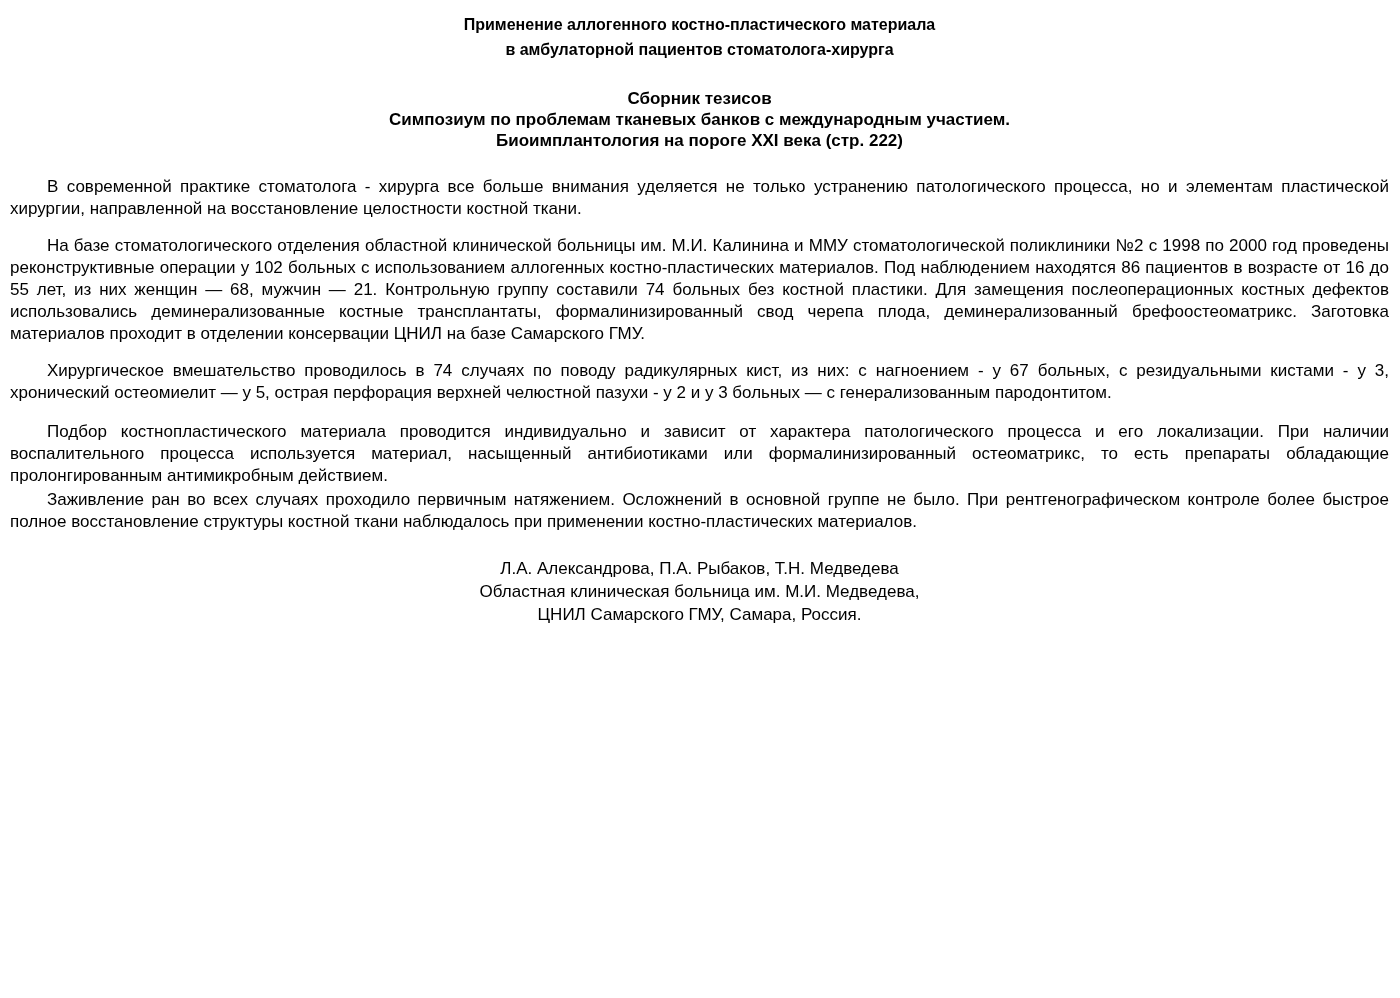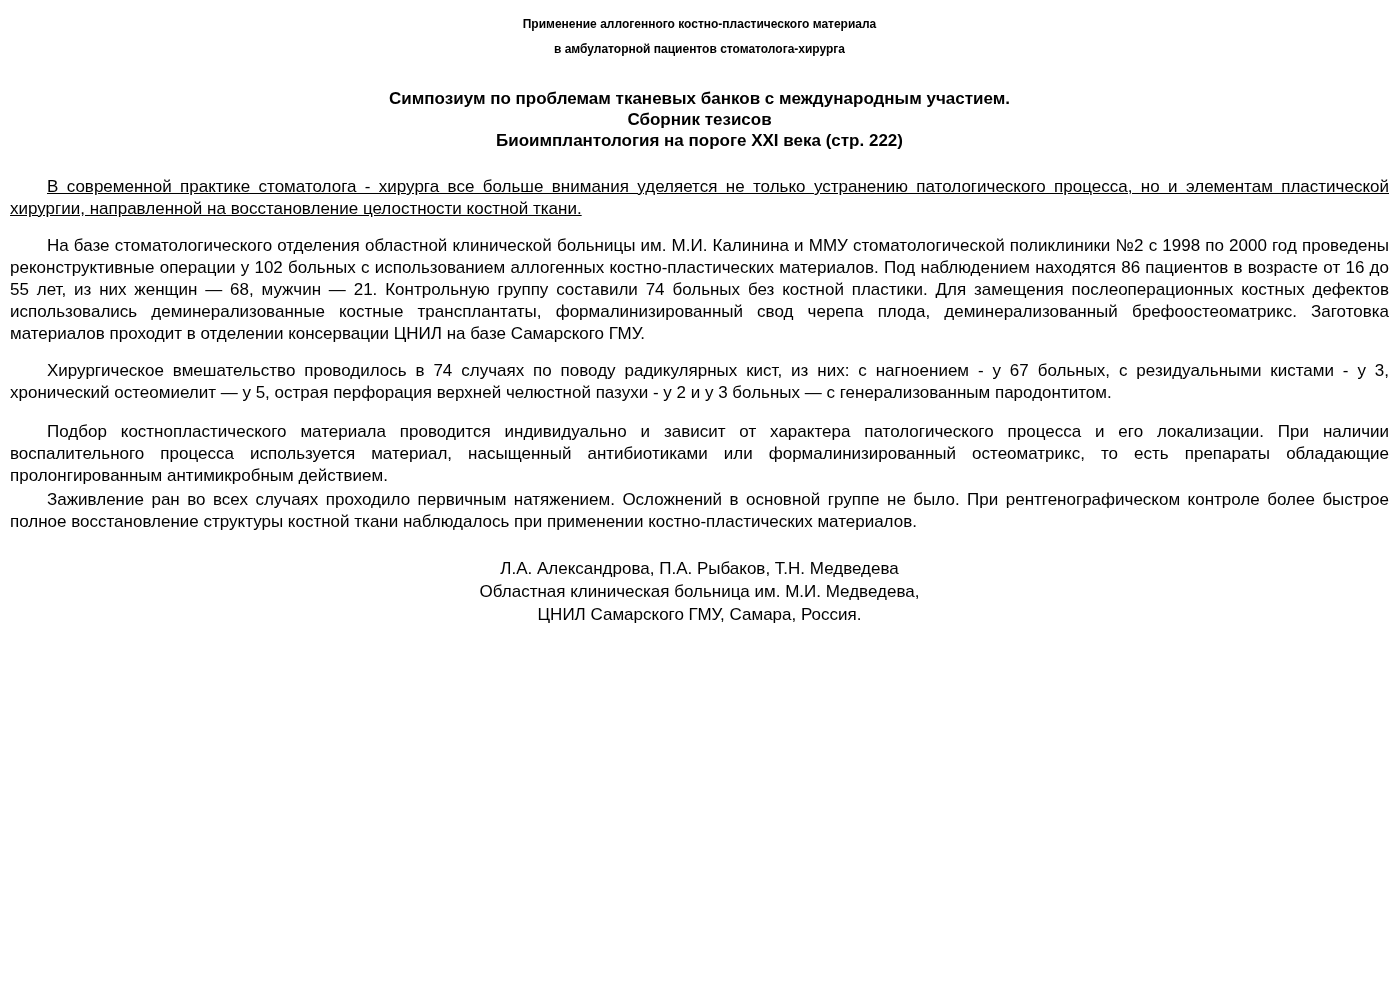--- a/index.html
+++ b/index.html
@@ -15,40 +15,39 @@
   }
   .page {
     width: 1400px;
     height: 998px;
     padding: 12px 11px 0 10px;
   }
   .line { display: block; }
   .title {
     text-align: center;
     font-weight: bold;
-    font-size: 12px;
+    font-size: 16px;
     line-height: 25px;
   }
   .subtitle {
     margin-top: 26px;
     text-align: center;
     font-weight: bold;
     font-size: 17px;
     line-height: 21px;
   }
   .para {
     margin-top: 15px;
     text-align: justify;
     text-indent: 37px;
     font-size: 17px;
     line-height: 22px;
   }
   .para.first {
     margin-top: 25px;
-    text-decoration: underline;
   }
   .para.p4 { margin-top: 17px; }
   .para.p5 { margin-top: 2px; }
   .authors {
     margin-top: 24px;
     text-align: center;
     font-size: 17px;
     line-height: 23px;
   }
 </style>
@@ -56,22 +55,22 @@
 <body>
 
 <div class="page">
 
   <div class="title">
     <span class="line">Применение аллогенного костно-пластического материала</span>
     <span class="line">в амбулаторной пациентов стоматолога-хирурга</span>
   </div>
 
   <div class="subtitle">
+    <span class="line">Сборник тезисов</span>
     <span class="line">Симпозиум по проблемам тканевых банков с международным участием.</span>
-    <span class="line">Сборник тезисов</span>
     <span class="line">Биоимплантология на пороге XXI века (стр. 222)</span>
   </div>
 
   <p class="para first">В современной практике стоматолога - хирурга все больше внимания уделяется не только устранению патологического процесса, но и элементам пластической хирургии, направленной на восстановление целостности костной ткани.</p>
   <p class="para">На базе стоматологического отделения областной клинической больницы им. М.И. Калинина и ММУ стоматологической поликлиники №2 с 1998 по 2000 год проведены реконструктивные операции у 102 больных с использованием аллогенных костно-пластических материалов. Под наблюдением находятся 86 пациентов в возрасте от 16 до 55 лет, из них женщин — 68, мужчин — 21. Контрольную группу составили 74 больных без костной пластики. Для замещения послеоперационных костных дефектов использовались деминерализованные костные трансплантаты, формалинизированный свод черепа плода, деминерализованный брефоостеоматрикс. Заготовка материалов проходит в отделении консервации ЦНИЛ на базе Самарского ГМУ.</p>
   <p class="para">Хирургическое вмешательство проводилось в 74 случаях по поводу радикулярных кист, из них: с нагноением - у 67 больных, с резидуальными кистами - у 3, хронический остеомиелит — у 5, острая перфорация верхней челюстной пазухи - у 2 и у 3 больных — с генерализованным пародонтитом.</p>
   <p class="para p4">Подбор костнопластического материала проводится индивидуально и зависит от характера патологического процесса и его локализации. При наличии воспалительного процесса используется материал, насыщенный антибиотиками или формалинизированный остеоматрикс, то есть препараты обладающие пролонгированным антимикробным действием.</p>
   <p class="para p5">Заживление ран во всех случаях проходило первичным натяжением. Осложнений в основной группе не было. При рентгенографическом контроле более быстрое полное восстановление структуры костной ткани наблюдалось при применении костно-пластических материалов.</p>
 
   <div class="authors">

